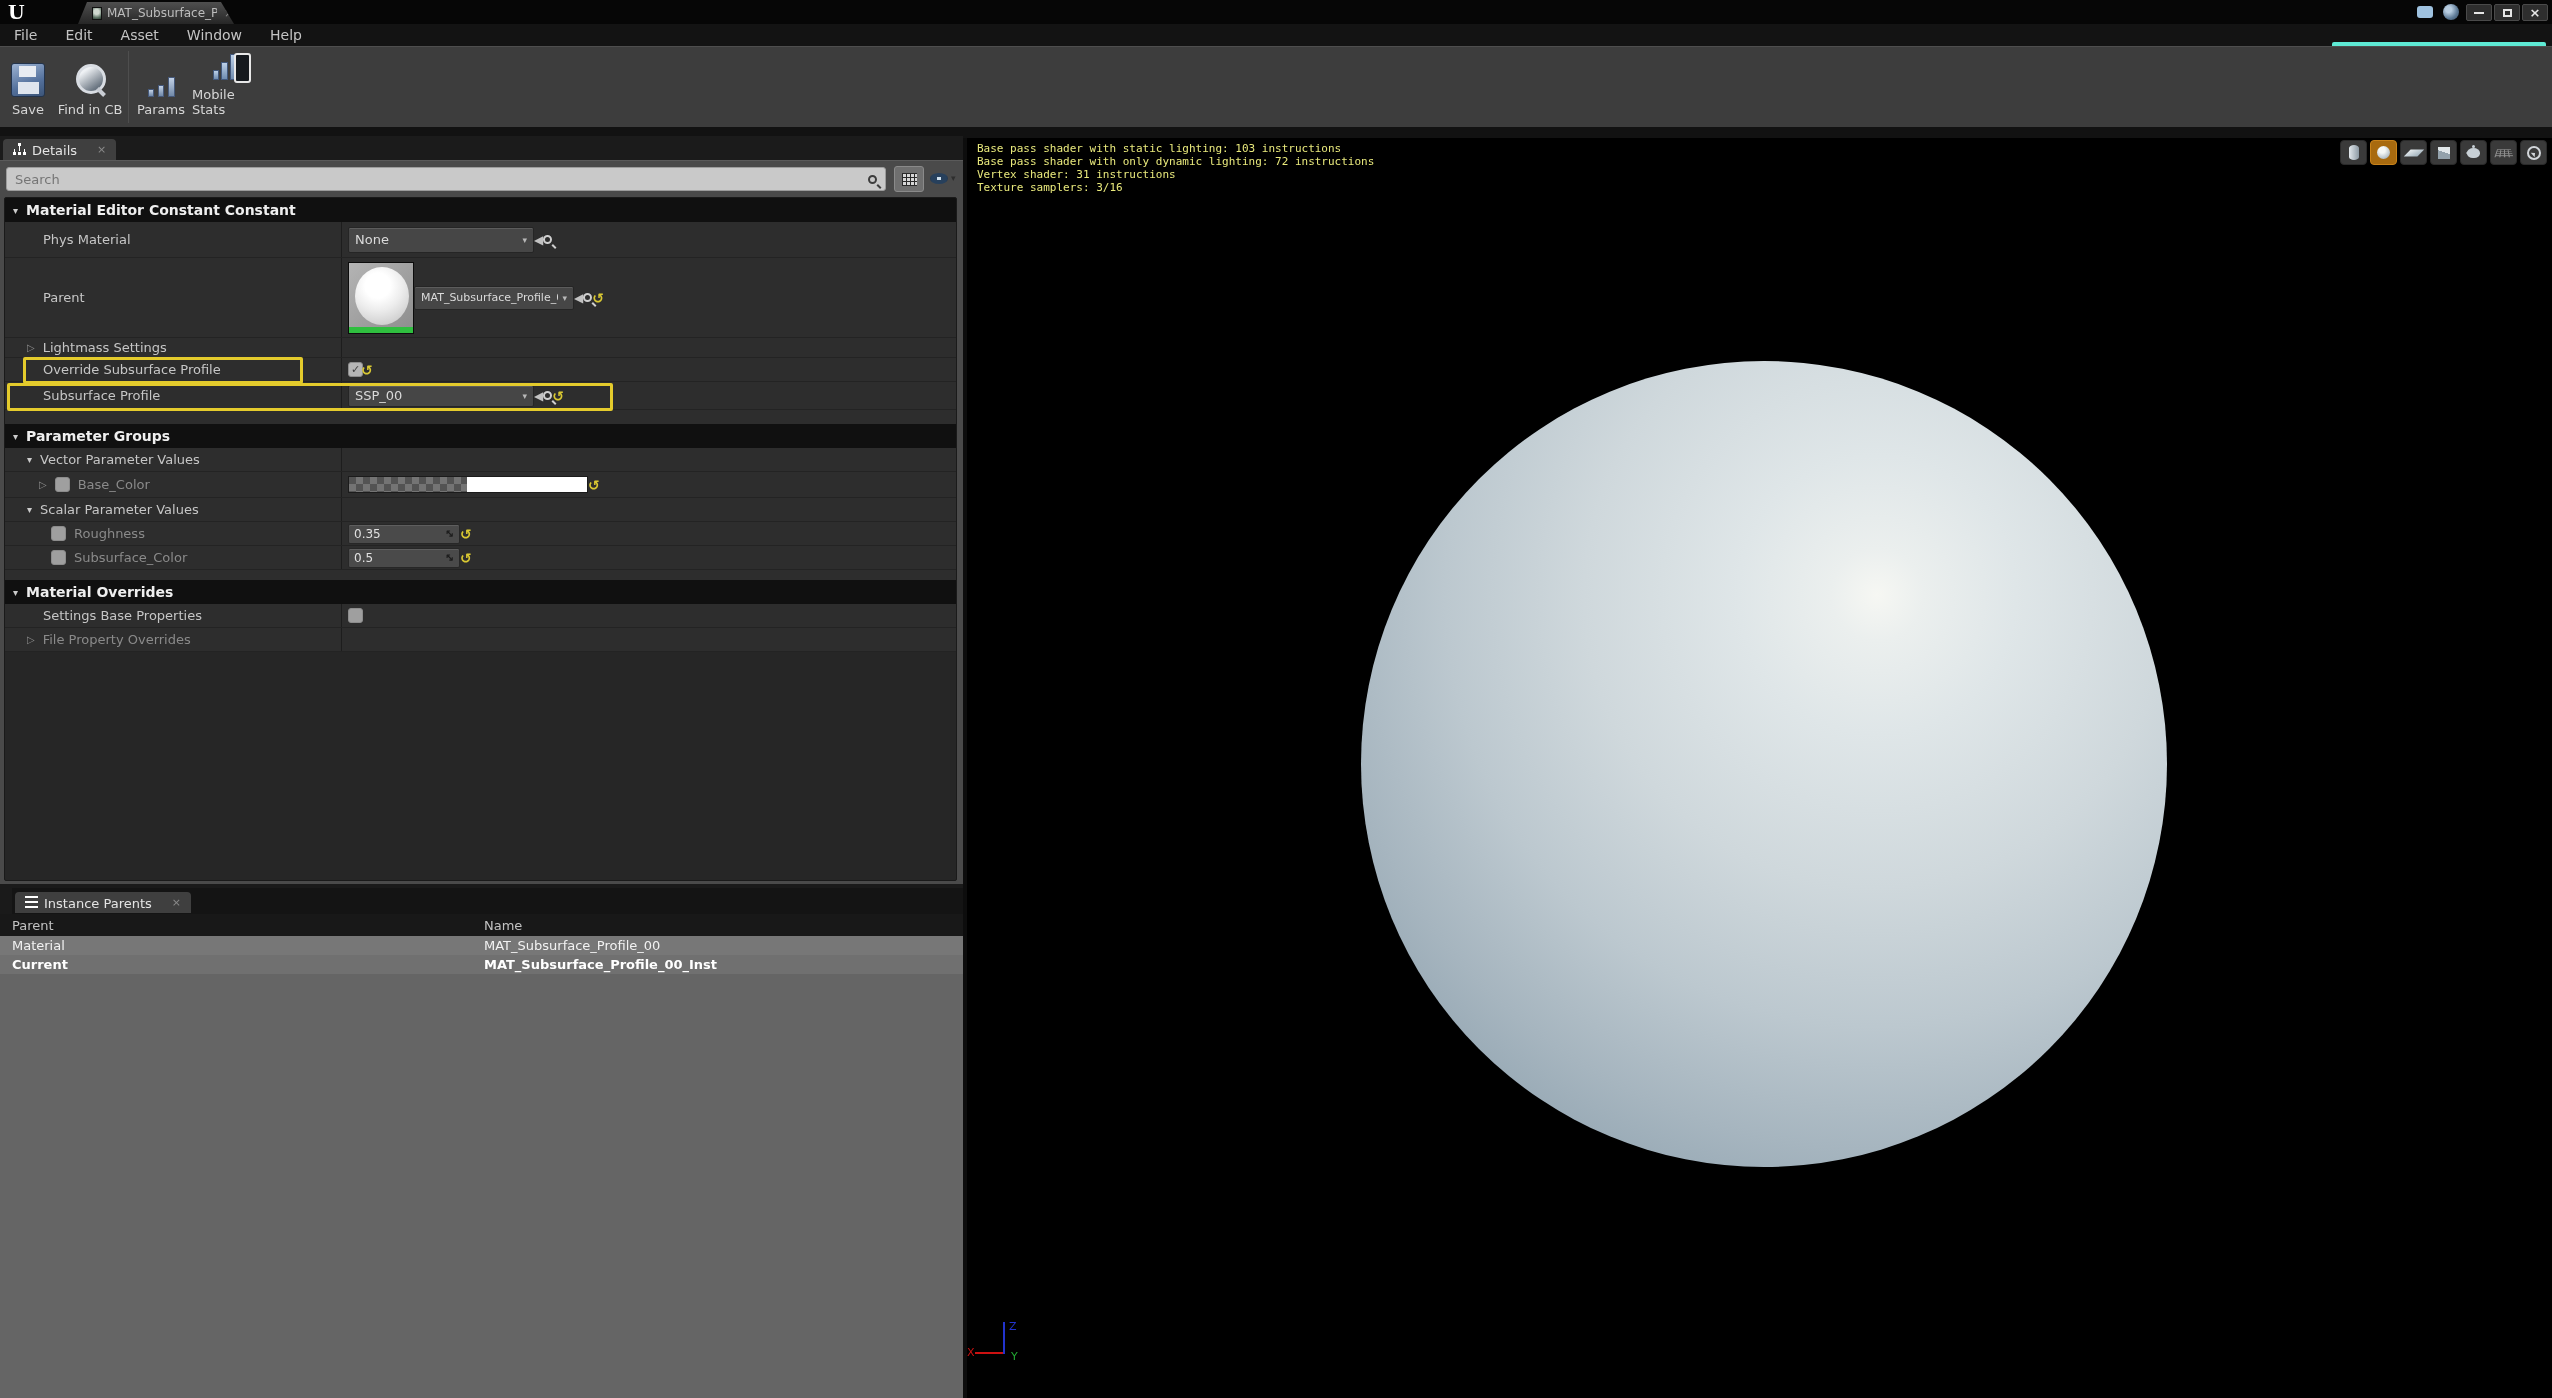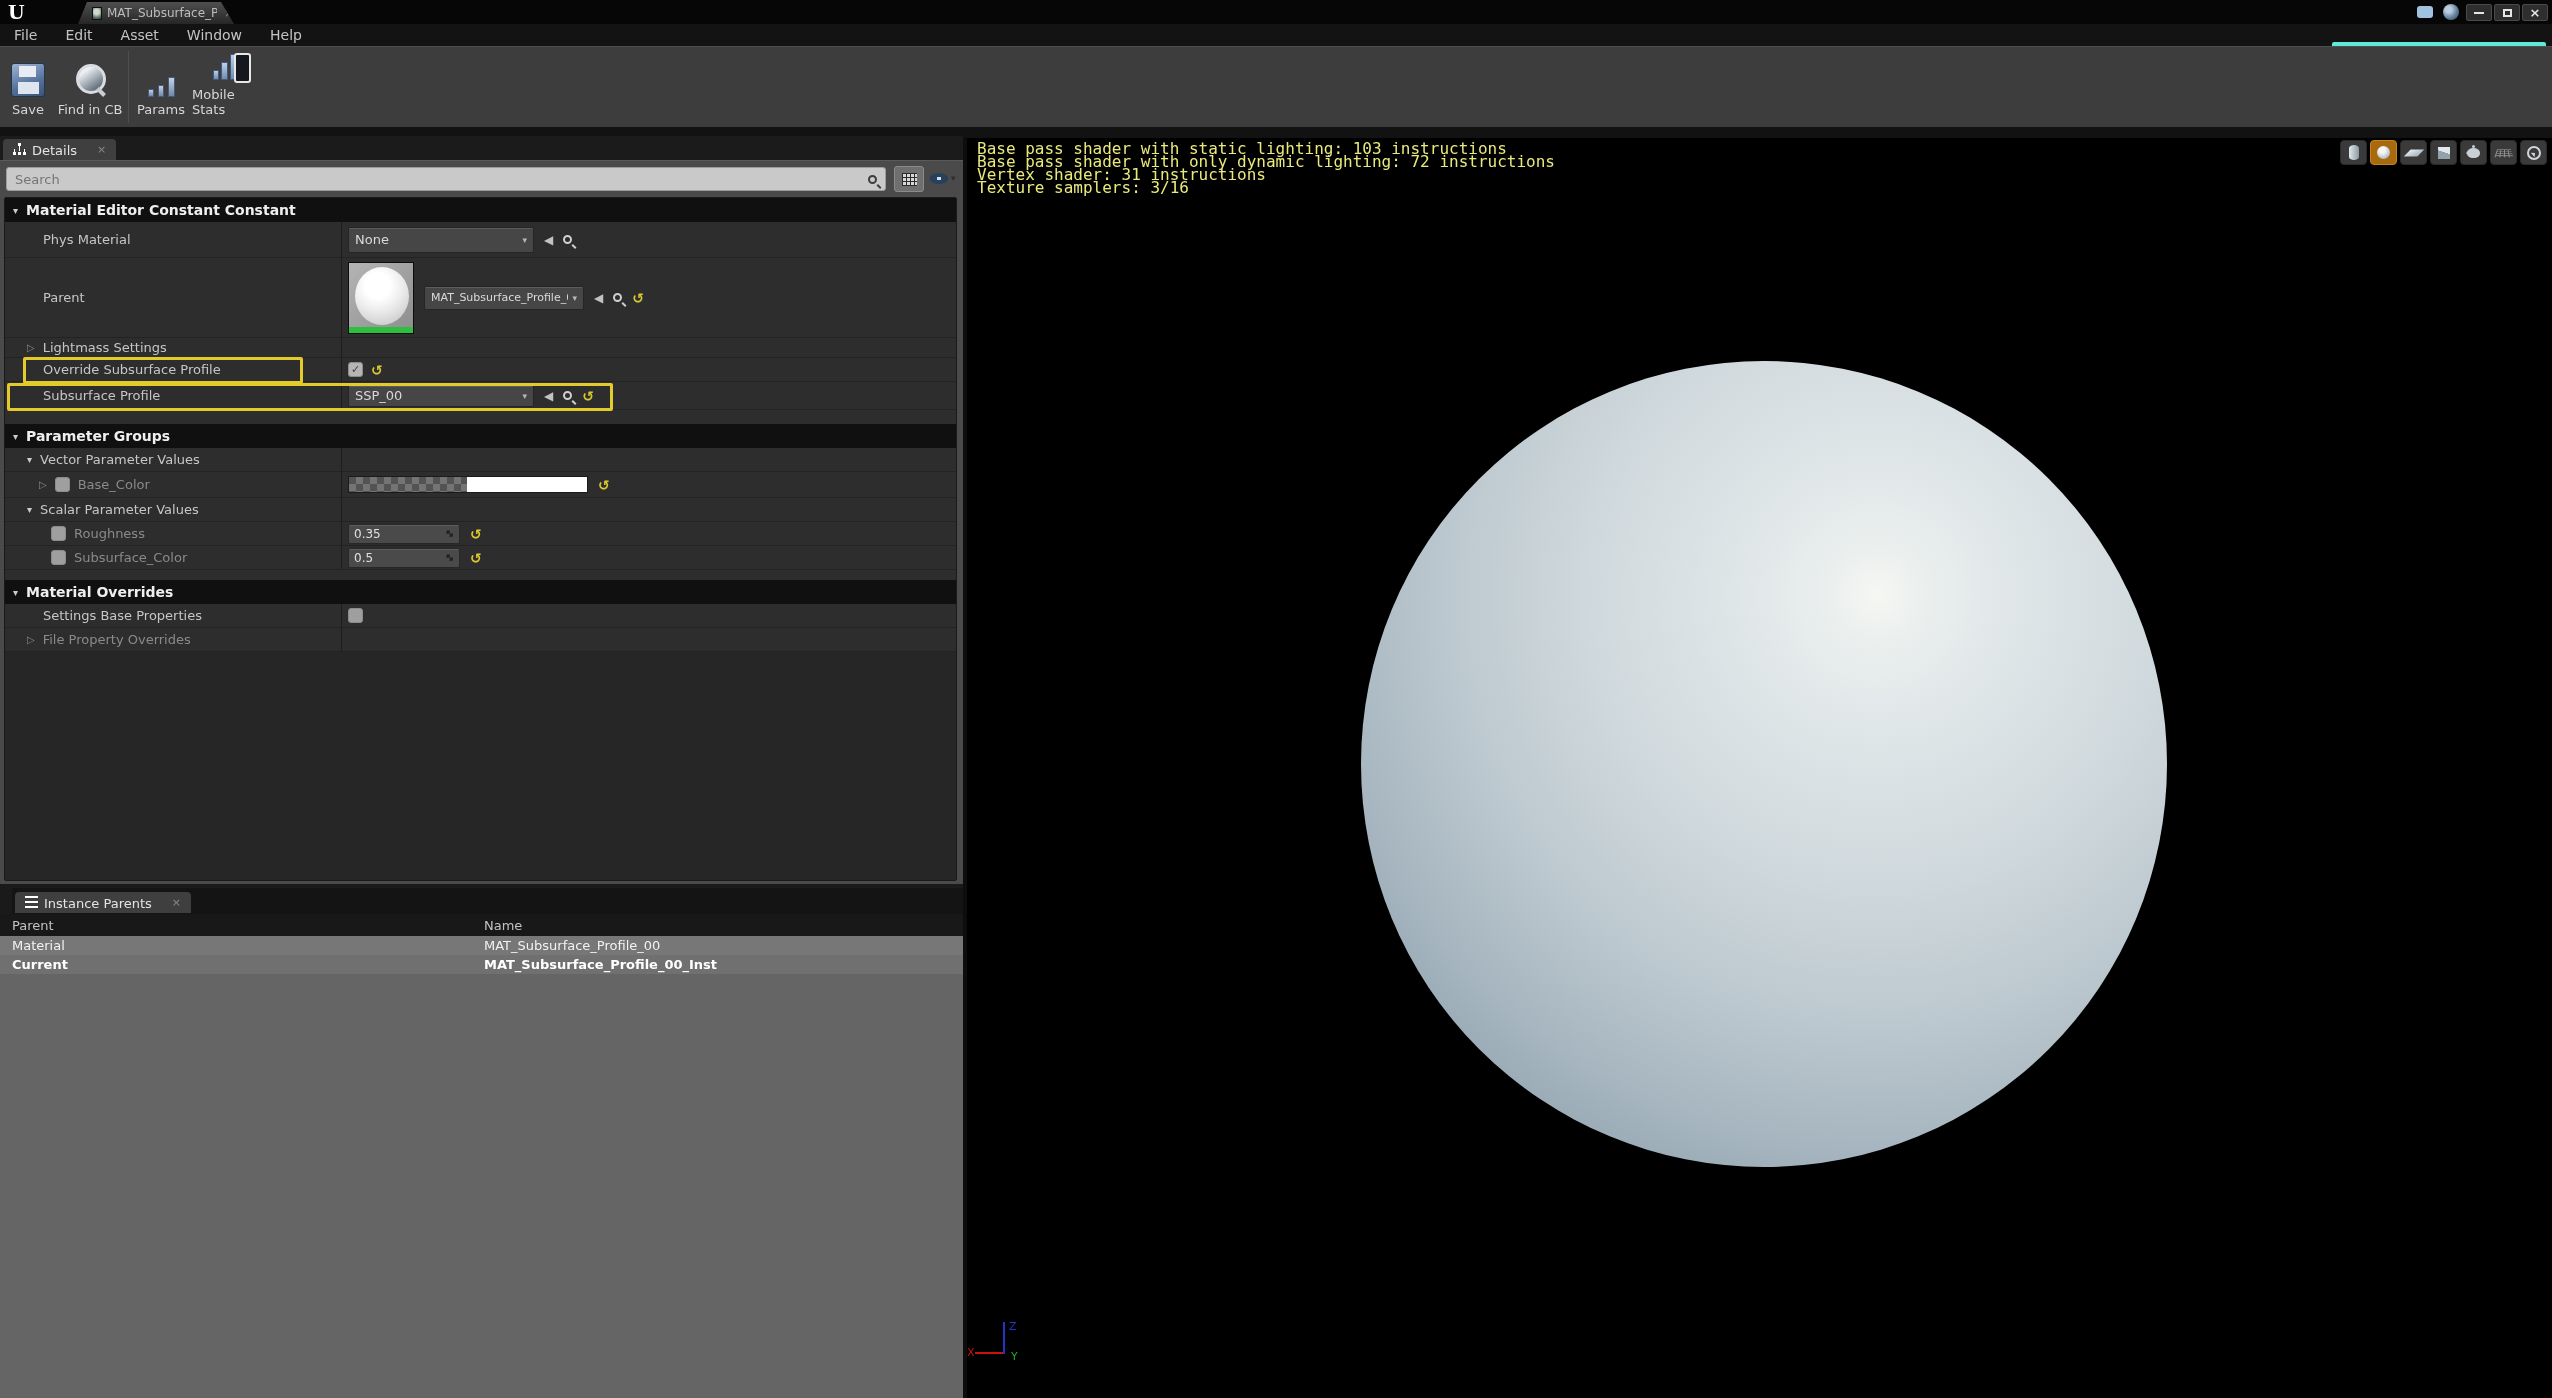--- a/index.html
+++ b/index.html
@@ -102,21 +102,21 @@
 
   #details-content { position:absolute; left:4px; top:36px; width:953px; height:684px;
     background:#262626; border:1px solid #1a1a1a; border-radius:2px; overflow:hidden; }
   .sec-header { height:24px; background:#101010; display:flex; align-items:center; gap:8px; padding-left:8px; }
   .sec-header b { color:#efefef; font-size:14px; }
   .tri { color:#cccccc; font-size:10px; }
   .tri.dim { color:#8a8a8a; }
   .prow { display:flex; background:#2d2d2d; border-bottom:1px solid #232323; align-items:center; }
   .plabel { width:336px; flex:0 0 336px; display:flex; align-items:center; gap:8px; align-self:stretch; }
   .pvalue { flex:1; border-left:1px solid #1d1d1d; align-self:stretch;
-    display:flex; align-items:center; gap:10px; padding-left:6px; }
+    display:flex; align-items:center; padding-left:6px; }
   .lbl { color:#c6c6c6; } .lbl.dim { color:#8a8a8a; }
   .ind1 { padding-left:22px; } .ind2 { padding-left:38px; } .ind3 { padding-left:34px; }
   .dd { background:#464646; border:1px solid #252525; border-radius:2px; box-shadow:inset 0 1px 0 #5c5c5c;
     display:flex; align-items:center; justify-content:space-between; padding:0 6px; color:#dadada; }
   .dd .caret { color:#b8b8b8; font-size:9px; margin-left:4px; }
   .iconbtn { color:#c2c2c2; font-size:12px; }
   .undo { color:#d9c832; font-size:14px; font-weight:bold; }
   .cb { width:15px; height:15px; background:#b5b5b5; border:1px solid #8c8c8c; border-radius:3px;
     display:flex; align-items:center; justify-content:center; color:#3f3f3f; font-size:11px; font-weight:bold; }
   .valbox { width:112px; height:20px; background:#4a4a4a; border:1px solid #272727; border-radius:2px;
@@ -148,21 +148,21 @@
   .ip-c1 { width:484px; flex:0 0 484px; padding-left:12px; }
   .ip-c2 { flex:1; }
 
   
   #viewport { left:967px; top:138px; width:1585px; height:1260px; background:#000; overflow:hidden; }
   #vp-divider { left:963px; top:138px; width:4px; height:1260px; background:#0d0d0d; }
   #sphere { position:absolute; left:394px; top:223px; width:806px; height:806px; border-radius:50%;
     background:radial-gradient(circle at 64% 29%,
       #f6f7f3 0%, #ebefee 6%, #dfe6e8 18%, #cfd8dc 38%, #bcc8cf 56%, #a6b5bf 72%, #90a3b0 86%, #7f94a3 100%); }
   #vp-stats { position:absolute; left:10px; top:4px; color:#e9e97c;
-    font-family:"DejaVu Sans Mono","Liberation Mono",monospace; font-size:16px; line-height:13px; white-space:pre; }
+    font-family:"DejaVu Sans Mono","Liberation Mono",monospace; font-size:11px; line-height:13px; white-space:pre; }
   #vp-shapes { position:absolute; right:5px; top:2px; display:flex; gap:3px; }
   .shape-btn { width:27px; height:25px; background:#3a3a3a; border:1px solid #2a2a2a; border-radius:4px;
     display:flex; align-items:center; justify-content:center; }
   .shape-btn.active { background:#a86a0f; border-color:#c8821a; }
   .sh-cyl { width:10px; height:15px; border-radius:5px/3px; background:linear-gradient(90deg,#e2e8ec,#8d9aa4); }
   .sh-sph { width:13px; height:13px; border-radius:50%;
     background:radial-gradient(circle at 40% 32%,#f5f7f5 0 25%,#c4cdd2 60%,#8c9aa4 100%); }
   .sh-pln { width:16px; height:8px; background:linear-gradient(135deg,#e8edf0,#9fb0bb); transform:skewX(-45deg) scale(.85); }
   .sh-cub { width:12px; height:12px; background:linear-gradient(200deg,#e2e8eb 45%,#93a1ab 45%); }
   .sh-tea { width:13px; height:10px; border-radius:50% 50% 45% 45%; background:#c8d0d6; position:relative; }

